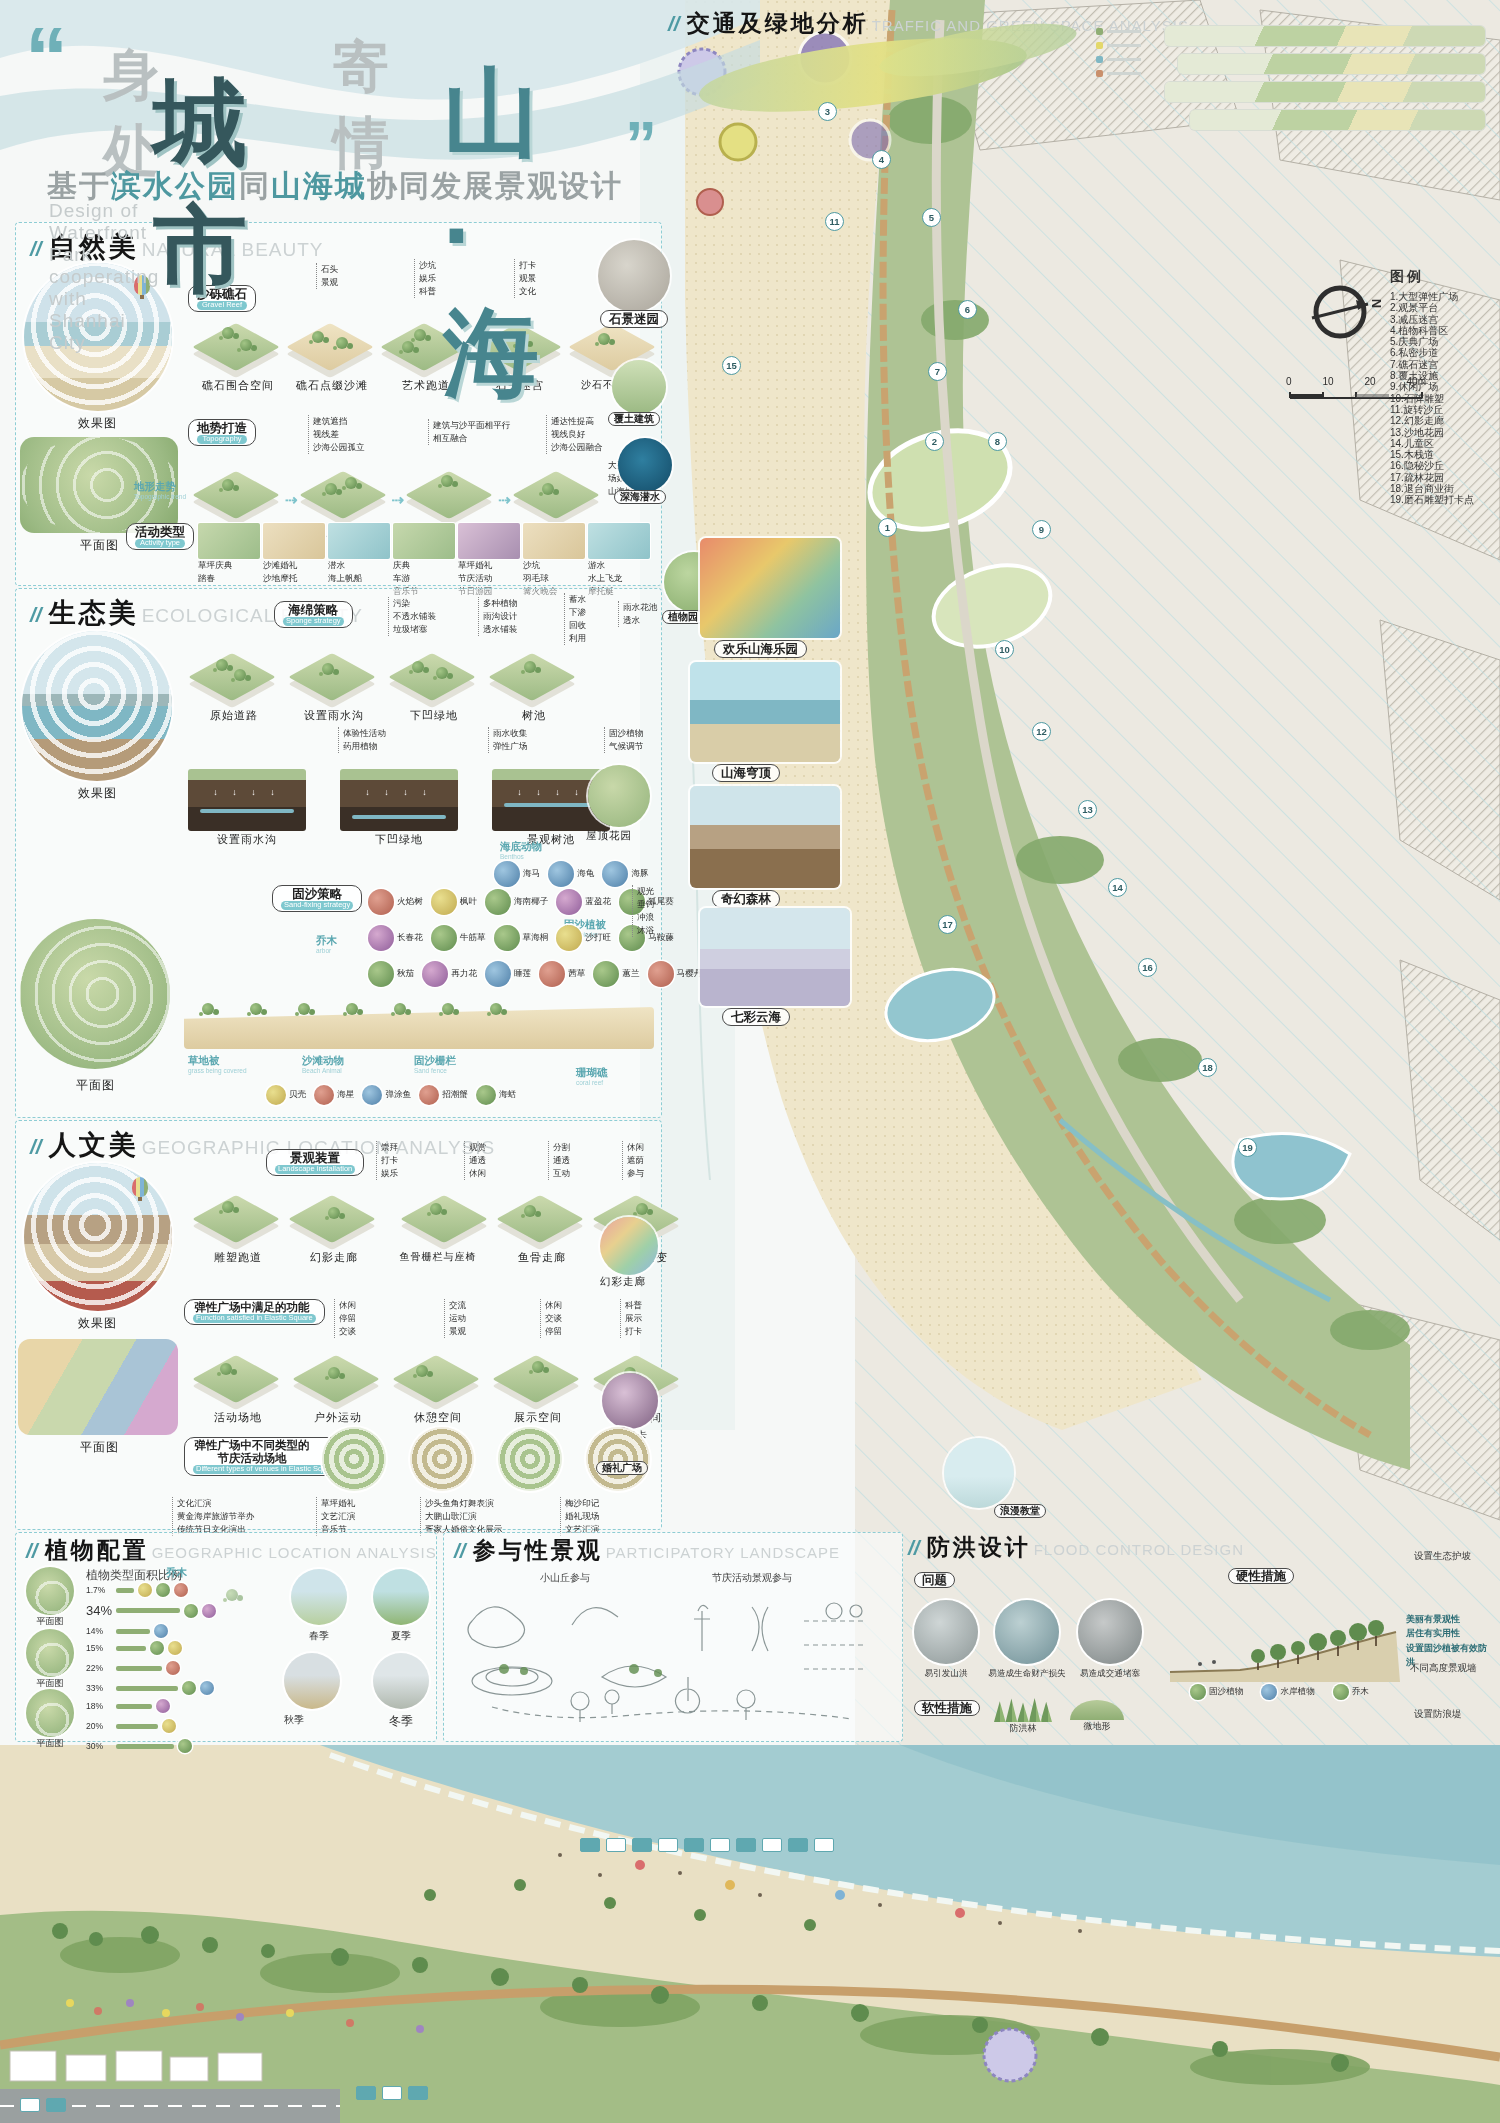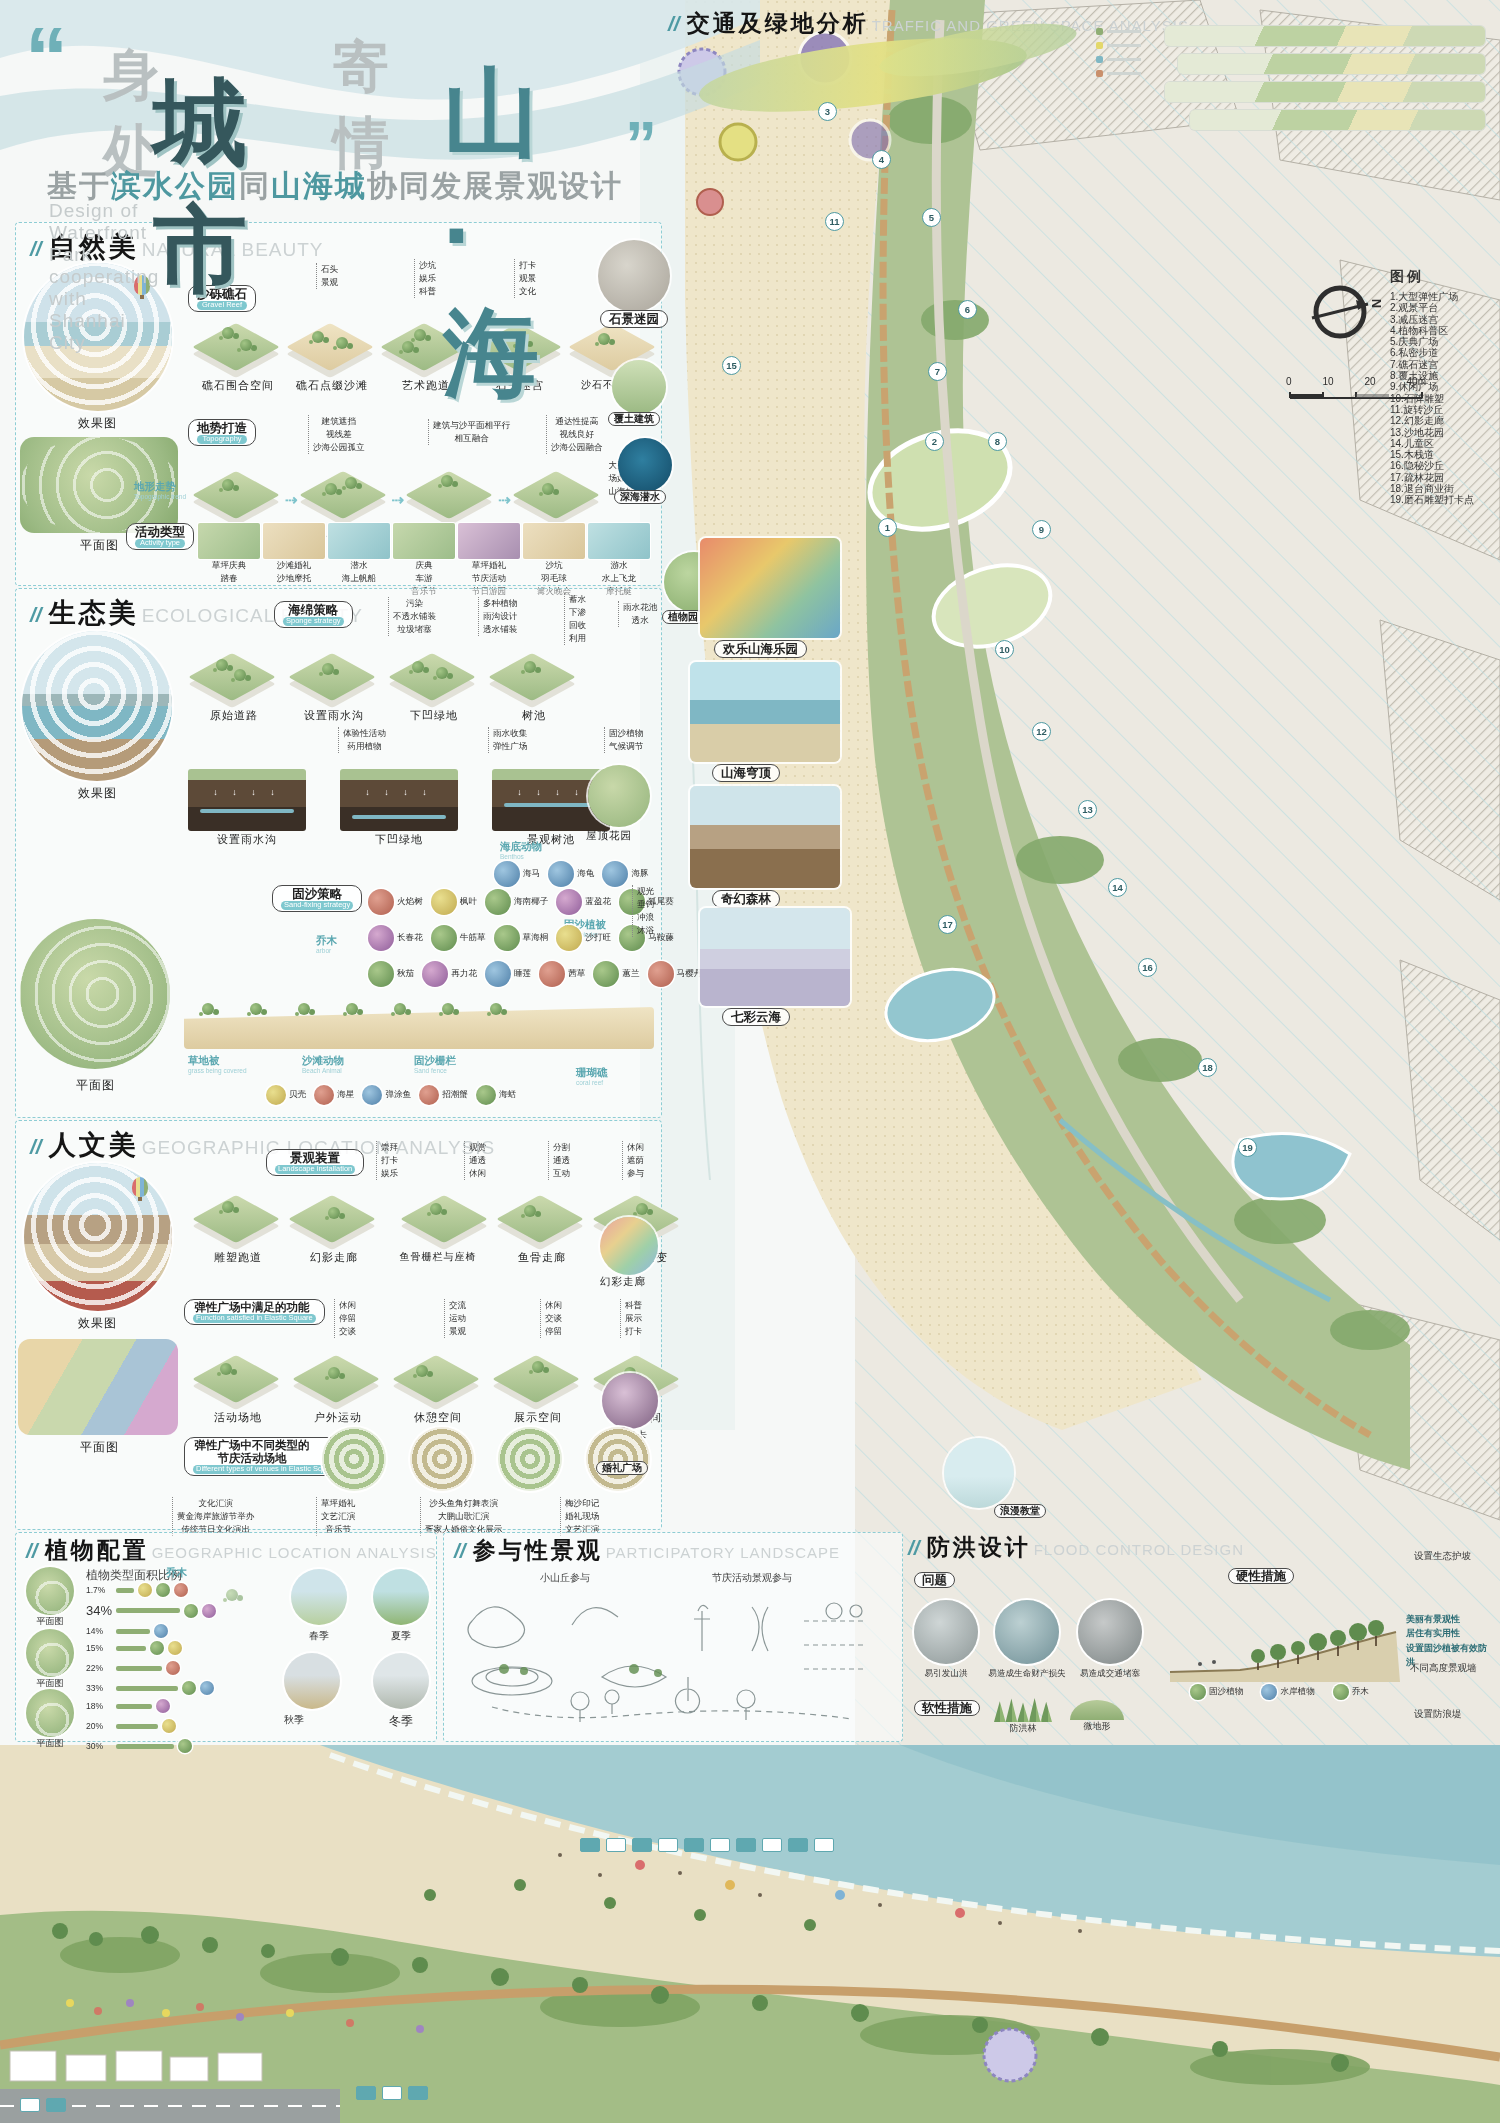--- a/index.html
+++ b/index.html
@@ -22,21 +22,21 @@
   .ttl{font-size:27px;font-weight:bold;color:#151515;letter-spacing:3px;}
   .ttl.sm{font-size:23px;}
   .esub{font-size:19px;color:#ccd2d3;letter-spacing:1px;margin-left:-4px;}
   .esub.sm{font-size:15px;}
   
   .chp{position:absolute;border:1.1px solid #4a4a4a;border-radius:10px;background:rgba(255,255,255,.85);
        padding:1px 8px;text-align:center;line-height:1.15;z-index:6;}
   .chp .zh{display:block;font-size:12.5px;font-weight:bold;color:#222;white-space:nowrap;}
   .chp .en{display:block;font-size:7.5px;color:#fff;background:#7fc8cf;border-radius:6px;padding:0 3px;white-space:nowrap;}
   .chpw .zh{white-space:normal;width:118px;font-size:11.5px;}
-  .stk{position:absolute;white-space:pre-line;font-size:8.6px;line-height:1.5;color:#2e2e2e;z-index:6;text-align:center;}
+  .stk{position:absolute;white-space:pre-line;font-size:8.6px;line-height:1.5;color:#2e2e2e;z-index:6;}
   .stk.dot{border-left:1px dotted #888;padding-left:4px;}
   .cl{position:absolute;font-size:12px;color:#222;z-index:6;letter-spacing:1px;}
   .gchip{position:absolute;font-size:10.5px;font-weight:bold;color:#5aa7b0;line-height:1.1;z-index:6;white-space:nowrap;}
   .gchip small{display:block;font-size:6.5px;color:#9fd0d6;font-weight:normal;}
   
   .tw{display:flex;flex-direction:column;align-items:center;width:92px;flex:none;}
   .tile{position:relative;width:92px;height:66px;}
   .tile .b{left:13px;top:12px;width:62px;height:62px;transform:scaleY(.55) rotate(45deg);background:#e2e1d8;border-radius:4px;}
   .tile .g{left:13px;top:5px;width:62px;height:62px;transform:scaleY(.55) rotate(45deg);background:linear-gradient(135deg,#ccdaae,#9cba84);border-radius:4px;}
   .tile .g.sand{background:linear-gradient(135deg,#efe4c4,#ddcba0);}

